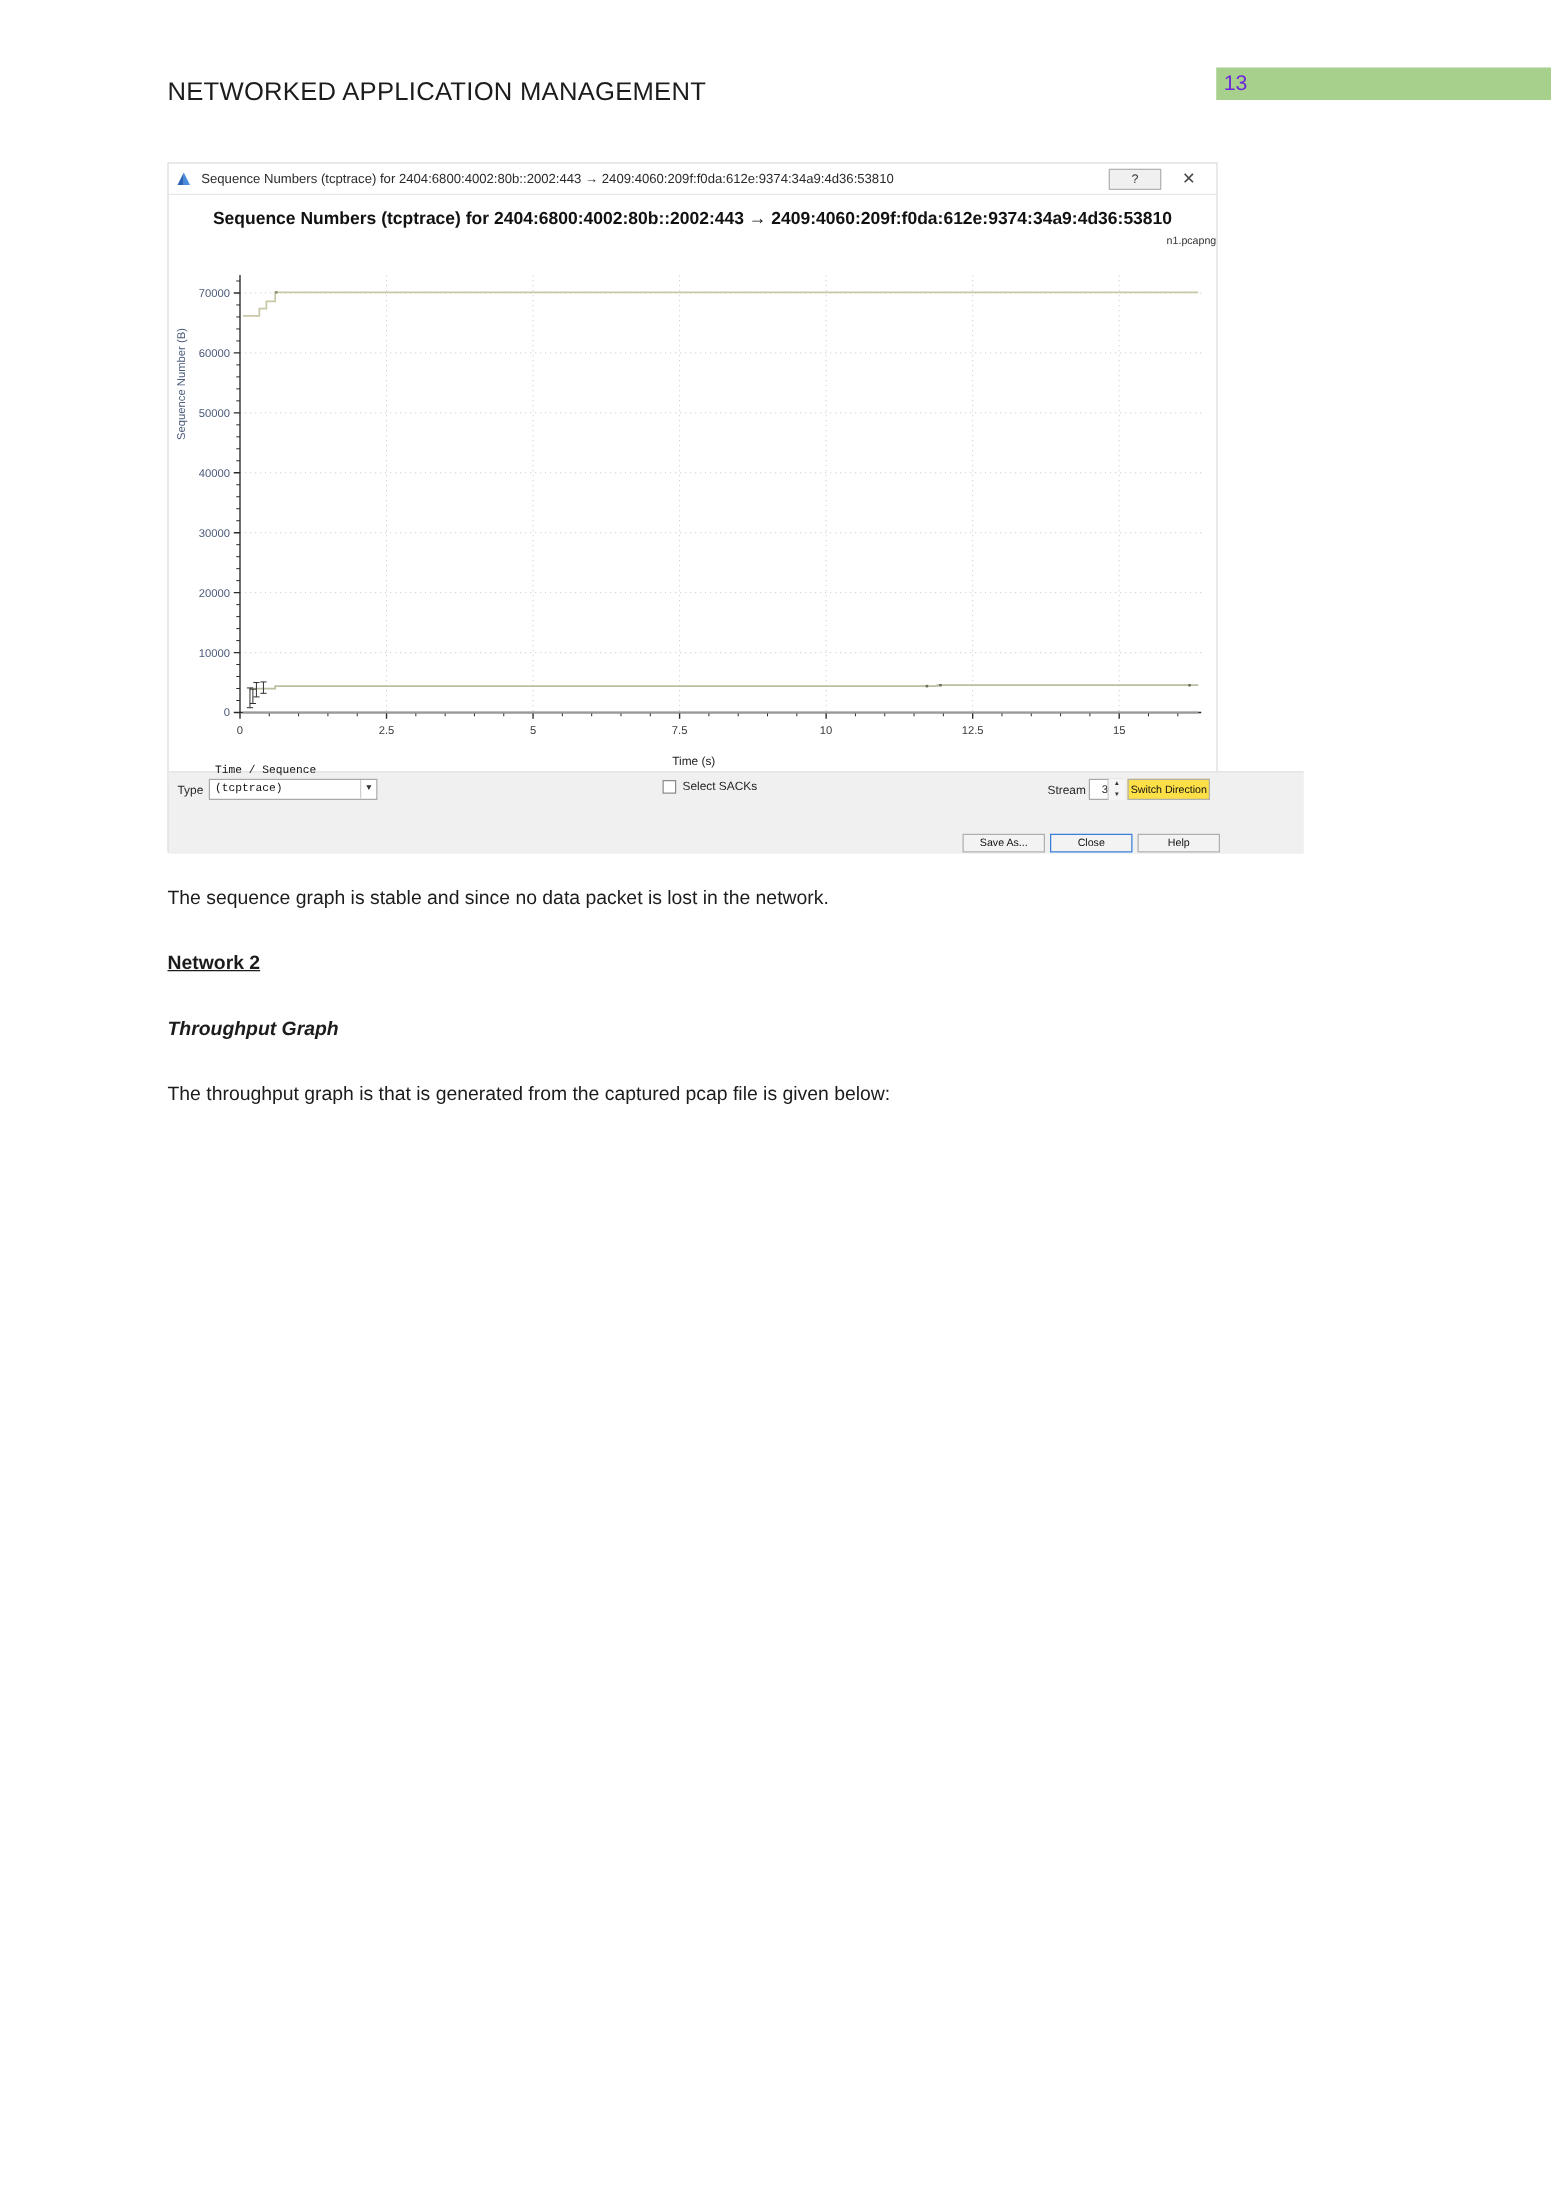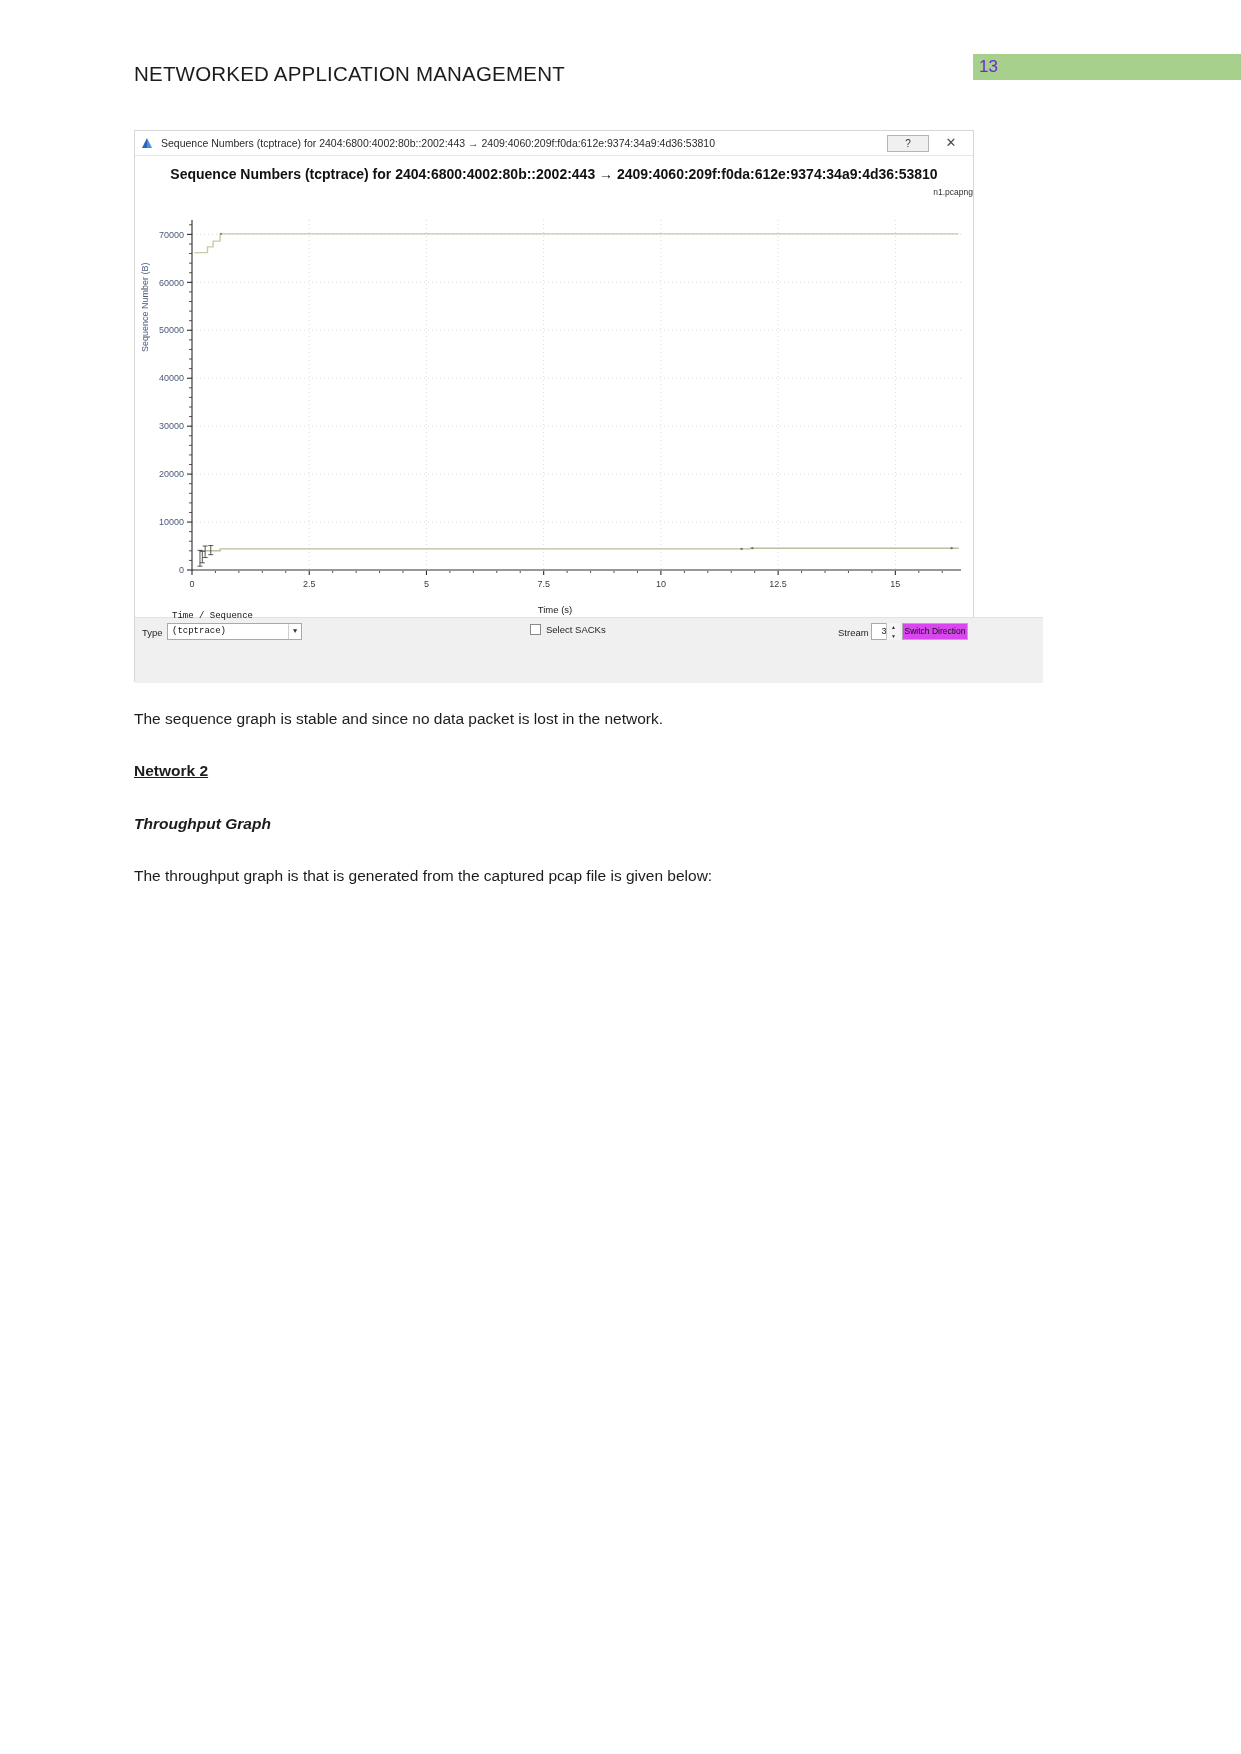--- a/index.html
+++ b/index.html
@@ -263,21 +263,21 @@
     font-size: 5px;
     line-height: 8px;
     text-align: center;
     color: #333;
     background: #f5f5f5;
   }
   .switch-dir-btn {
     position: absolute;
     left: 767px; top: 0;
     width: 66px; height: 17px;
-    background: #d946ef;
+    background: #fde047;
     border: 1px solid #b0b0b0;
     font-size: 8.5px;
     line-height: 15px;
     text-align: center;
     color: #111;
     box-sizing: border-box;
   }
   .mouse-label { position: absolute; left: 7px; top: 4px; }
   .radio-wrap {
     position: absolute;
@@ -531,19 +531,24 @@
         <span>36</span>
       </div>
       <div class="spin-arrows">
         <div>▲</div>
         <div>▼</div>
       </div>
       <div class="switch-dir-btn">Switch Direction</div>
     </div>
 
 
+    <div class="btn-row">
+      <div class="dlg-btn saveas">Save As...</div>
+      <div class="dlg-btn close">Close</div>
+      <div class="dlg-btn help">Help</div>
+    </div>
   </div>
 </div>
 
 <div class="para p1">The sequence graph is stable and since no data packet is lost in the network.</div>
 <div class="para p2">Network 2</div>
 <div class="para p3">Throughput Graph</div>
 <div class="para p4">The throughput graph is that is generated from the captured pcap file is given below:</div>
 
 </body></html>

